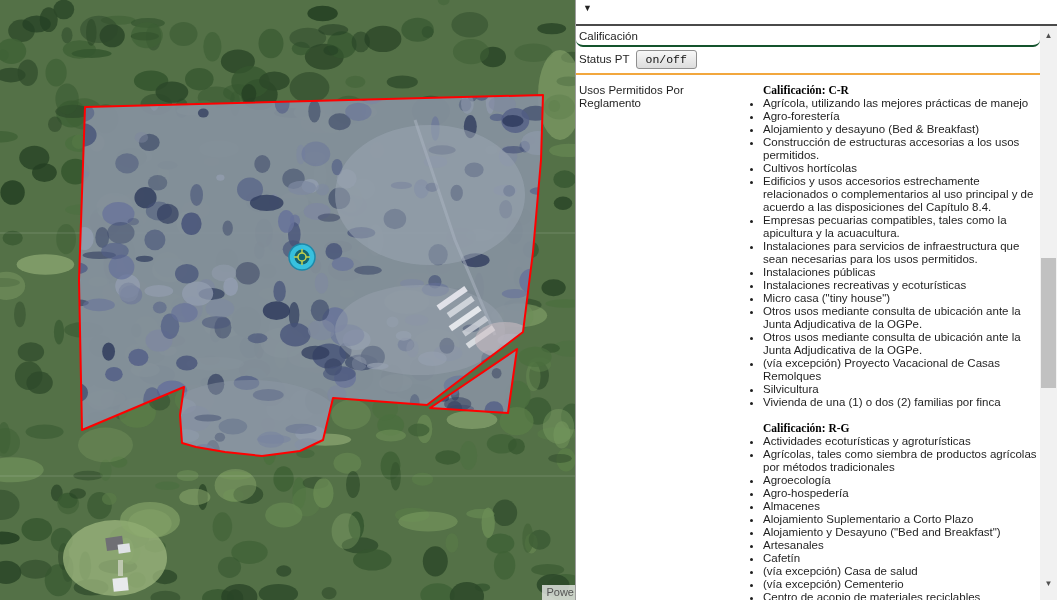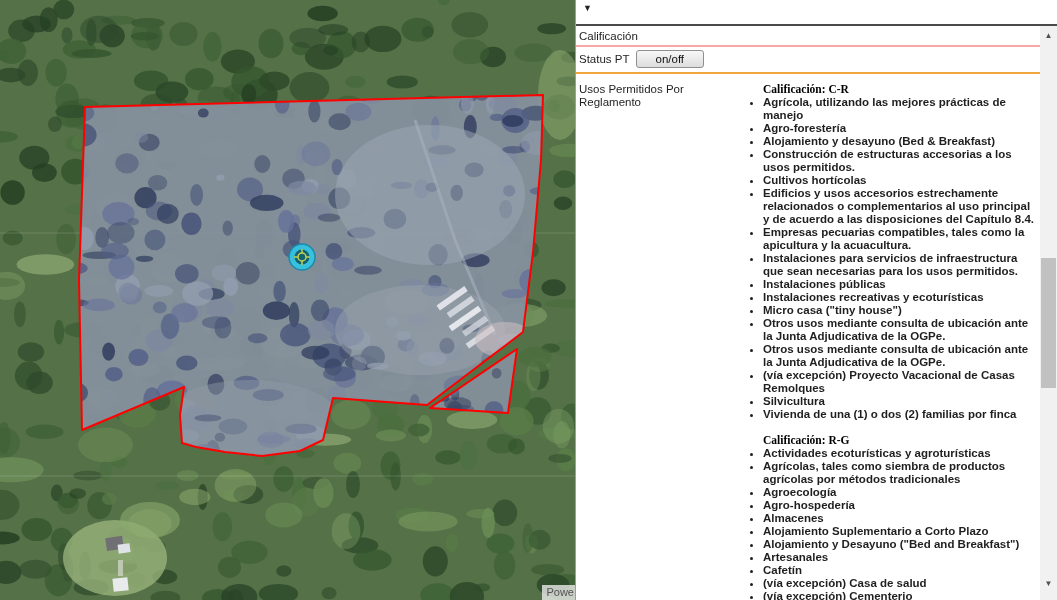--- a/index.html
+++ b/index.html
@@ -13,35 +13,35 @@
     padding:0 1px 0 4px;background:rgba(245,245,245,.75);color:#545454;font-size:11px;}
 
   
   #panel{position:absolute;left:575px;top:0;width:482px;height:600px;background:#fff;
     border-left:1px solid #9e9e9e;box-sizing:border-box;overflow:hidden;
     font-size:11.5px;line-height:13px;color:#1f1f1f;}
   #panel-topbar{height:24px;border-bottom:2px solid #4a4a4a;background:#fff;position:relative;}
   #collapse-arrow{position:absolute;left:7px;top:2px;font-size:9px;color:#222;cursor:pointer;}
   #panel-content{margin-right:17px;}
 
-  .row-calif{padding:4px 3px 2px 3px;border-bottom:2px solid #fca5a5;}
+  .row-calif{padding:4px 3px 2px 3px;border-bottom:2px solid #14532d;border-radius:7px;}
   .row-status{display:flex;padding:3px 0 4px 3px;border-bottom:2px solid #f2a73d;align-items:flex-end;}
   .label-col{width:147px;flex:0 0 147px;color:#1f1f1f;}
   .status-left{display:flex;align-items:center;width:147px;flex:0 0 147px;}
   .status-label{margin-right:6px;}
-  .toggle-btn{font-family:Liberation Sans, sans-serif;font-size:11.5px;color:#111;
+  .toggle-btn{font-family:Liberation Mono, monospace;font-size:11.5px;color:#111;
     background:linear-gradient(#f7f7f7,#dddddd);border:1px solid #8f8f8f;border-radius:3px;
-    padding:2px 19px;cursor:pointer;}
+    padding:2px 9px;cursor:pointer;}
   .status-value{flex:1;color:#8a6d3b;padding-right:4px;}
 
   .row-uses{display:flex;padding:9px 0 0 3px;}
   .uses-content{flex:1;padding-right:2px;}
   .group-heading{font-weight:bold;margin-left:37px;color:#000;font-family:Liberation Serif, serif;}
   .uses-group ul{margin:0;padding-left:37px;list-style:disc;}
-  .uses-group li{margin:0;padding:0;font-weight:bold;}
+  .uses-group li{margin:0;padding:0;}
   .uses-group + .uses-group{margin-top:13px;}
 
   
   #scrollbar{position:absolute;right:0;top:26px;bottom:0;width:17px;background:#f1f1f1;}
   .scroll-arrow{position:absolute;left:0;width:17px;height:16px;text-align:center;
     font-size:8px;line-height:16px;color:#505050;cursor:pointer;}
   #scroll-up{top:2px;}
   #scroll-down{bottom:8px;}
   #scroll-thumb{position:absolute;left:1px;top:232px;width:15px;height:130px;background:#c1c1c1;cursor:pointer;}
 </style>

